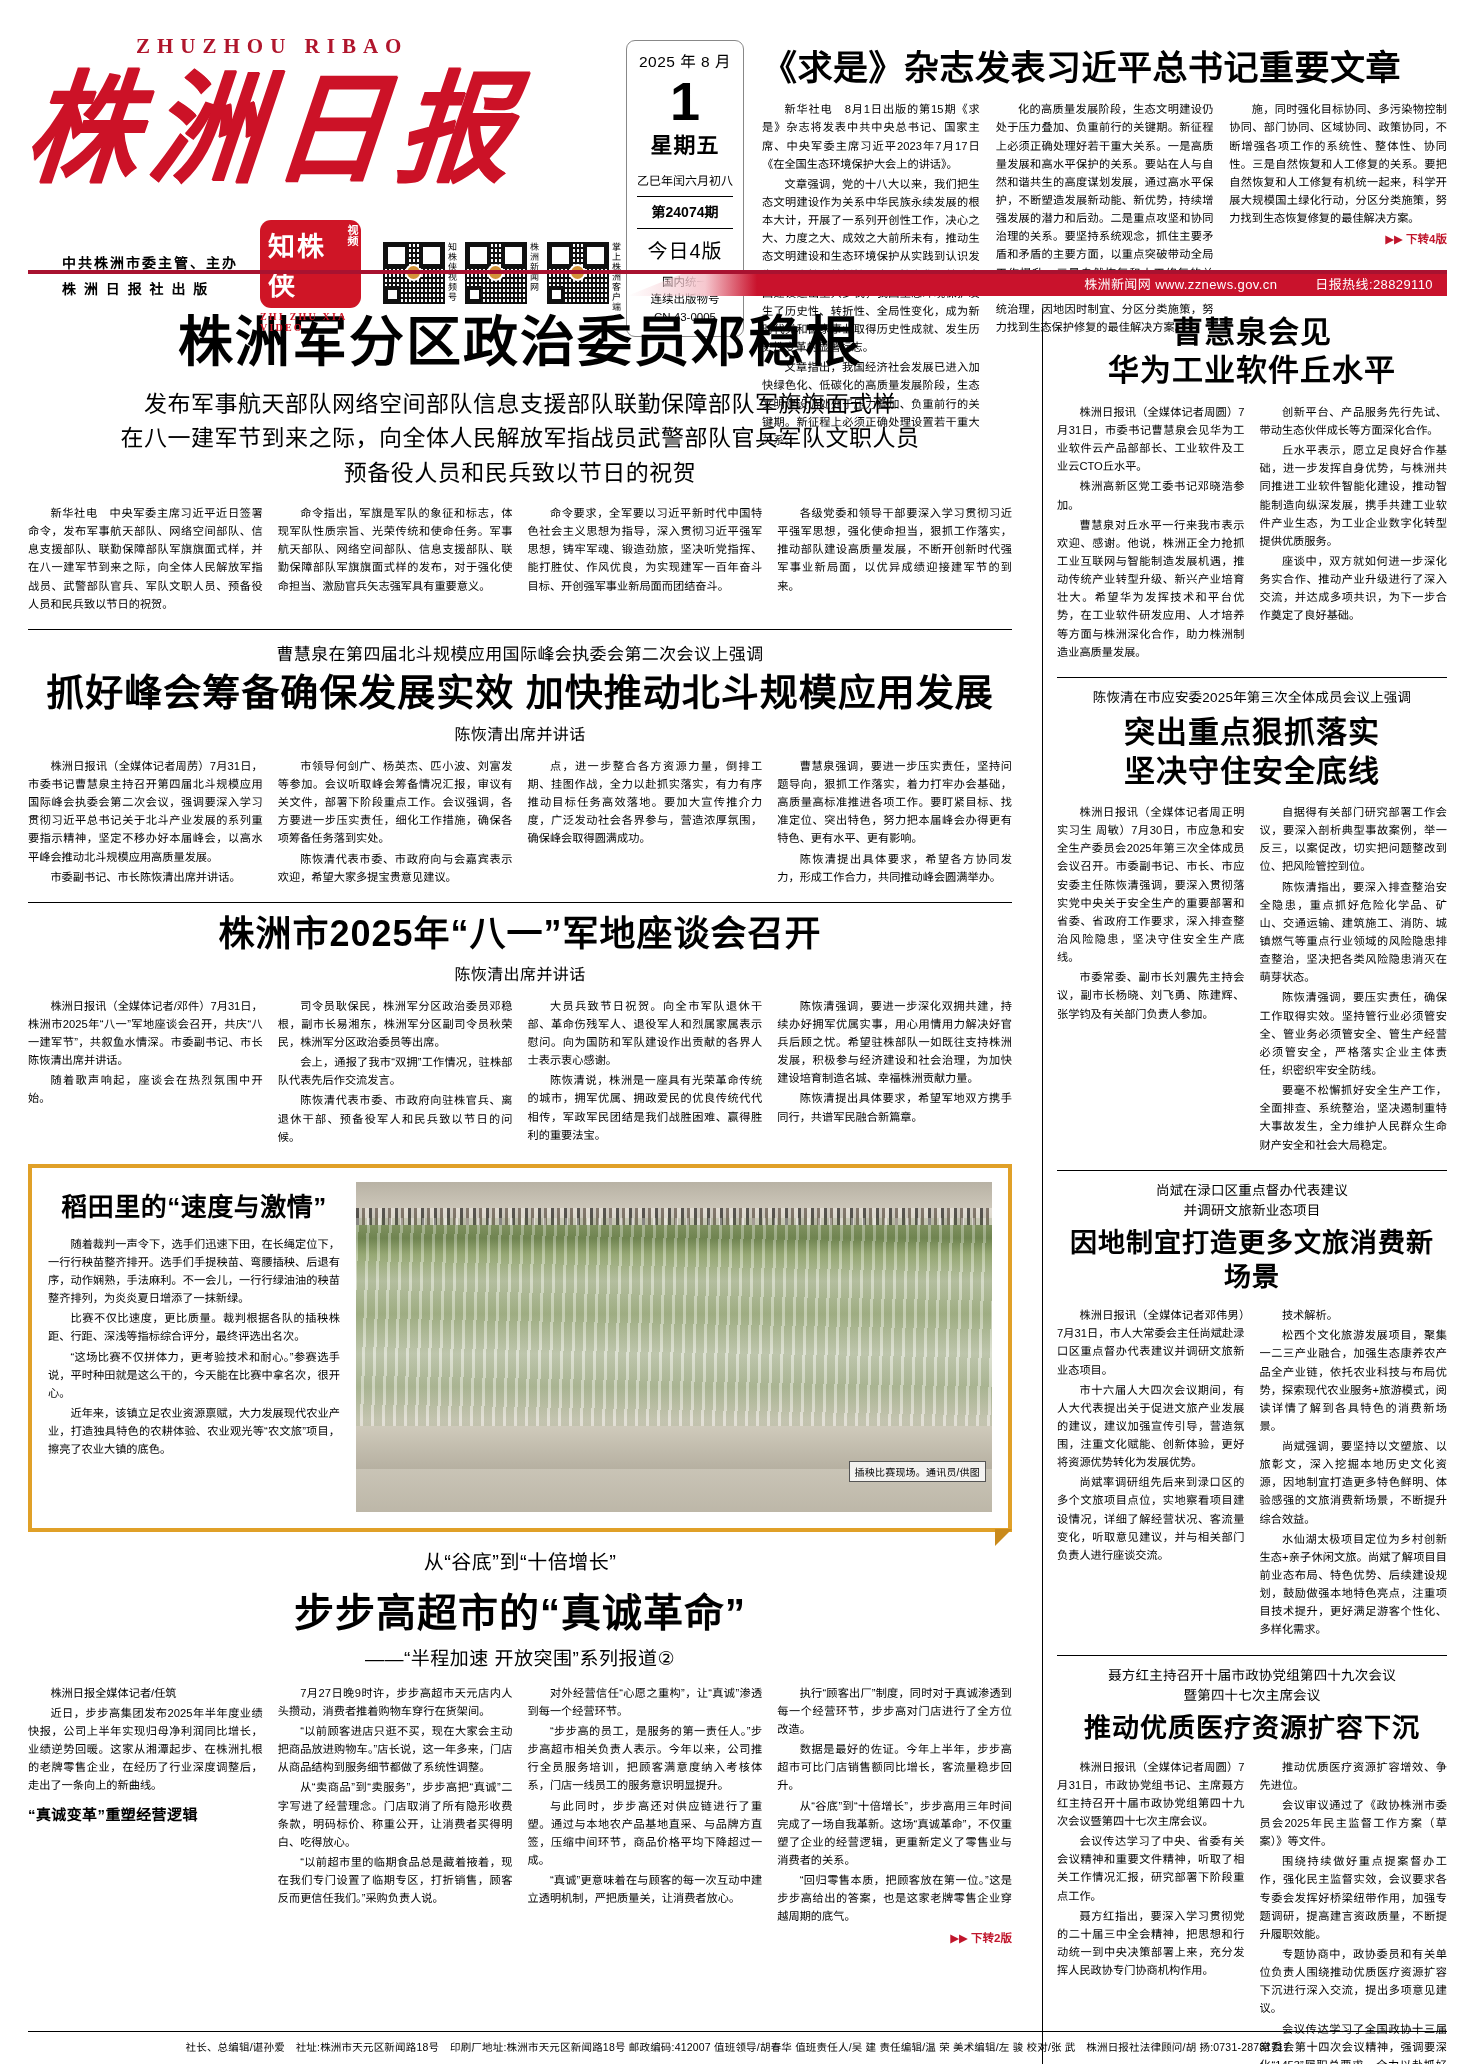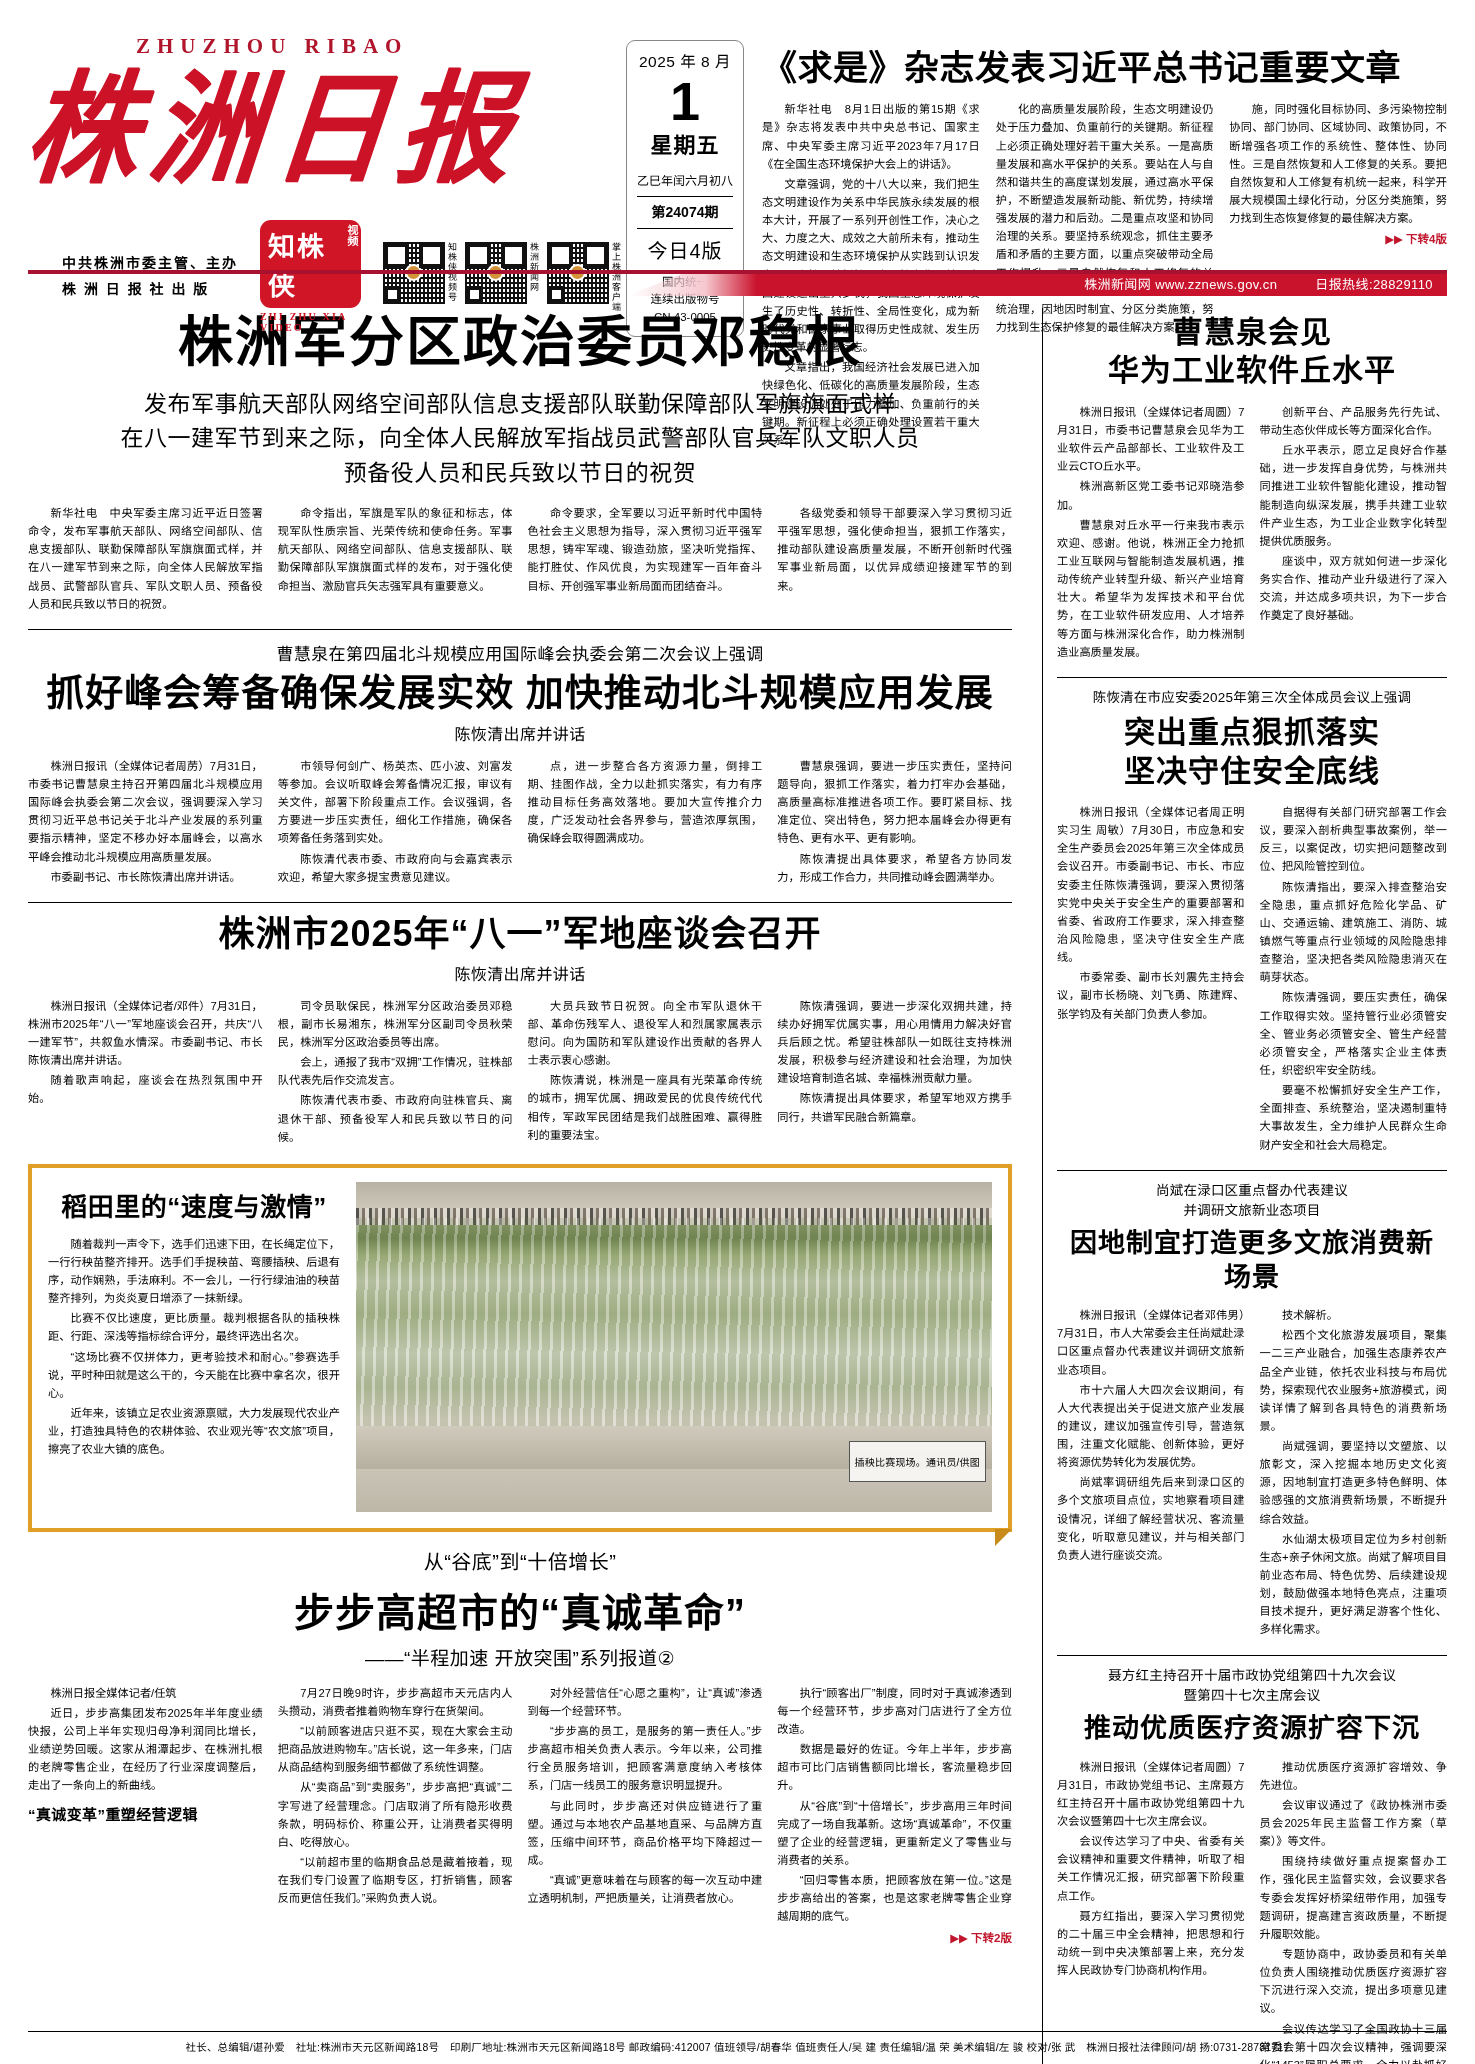--- a/index.html
+++ b/index.html
@@ -176,21 +176,21 @@
     position:absolute; left:0; right:0; bottom:13%; height:13%;
     background:linear-gradient(180deg,#cfcabb,#b6b0a1);
   }
   .photo .ridge2 {
     position:absolute; left:0; right:0; bottom:0; height:13%;
     background:linear-gradient(180deg,#c9c4b6,#bdb7a8);
   }
   .photo .cap {
     position:absolute; right:6px; bottom:30px;
     background:rgba(255,255,255,.82); border:1px solid #555;
-    font-size:10px; padding:12px 5px; letter-spacing:.2px;
+    font-size:10px; padding:2px 5px; letter-spacing:.2px;
   }
 
   
   .bhead-kicker { text-align:center; font-size:20px; margin:14px 0 2px; letter-spacing:.5px; }
   h3.bhead { font-size:40px; font-weight:700; text-align:center; margin:6px 0 4px; letter-spacing:1px; }
   .bhead-sub { text-align:center; font-size:19px; margin:2px 0 14px; letter-spacing:.5px; }
 
   .footer {
     position:absolute; left:0; right:0; bottom:10px;
     border-top:1.2px solid #000; margin:0 28px; padding-top:7px;

